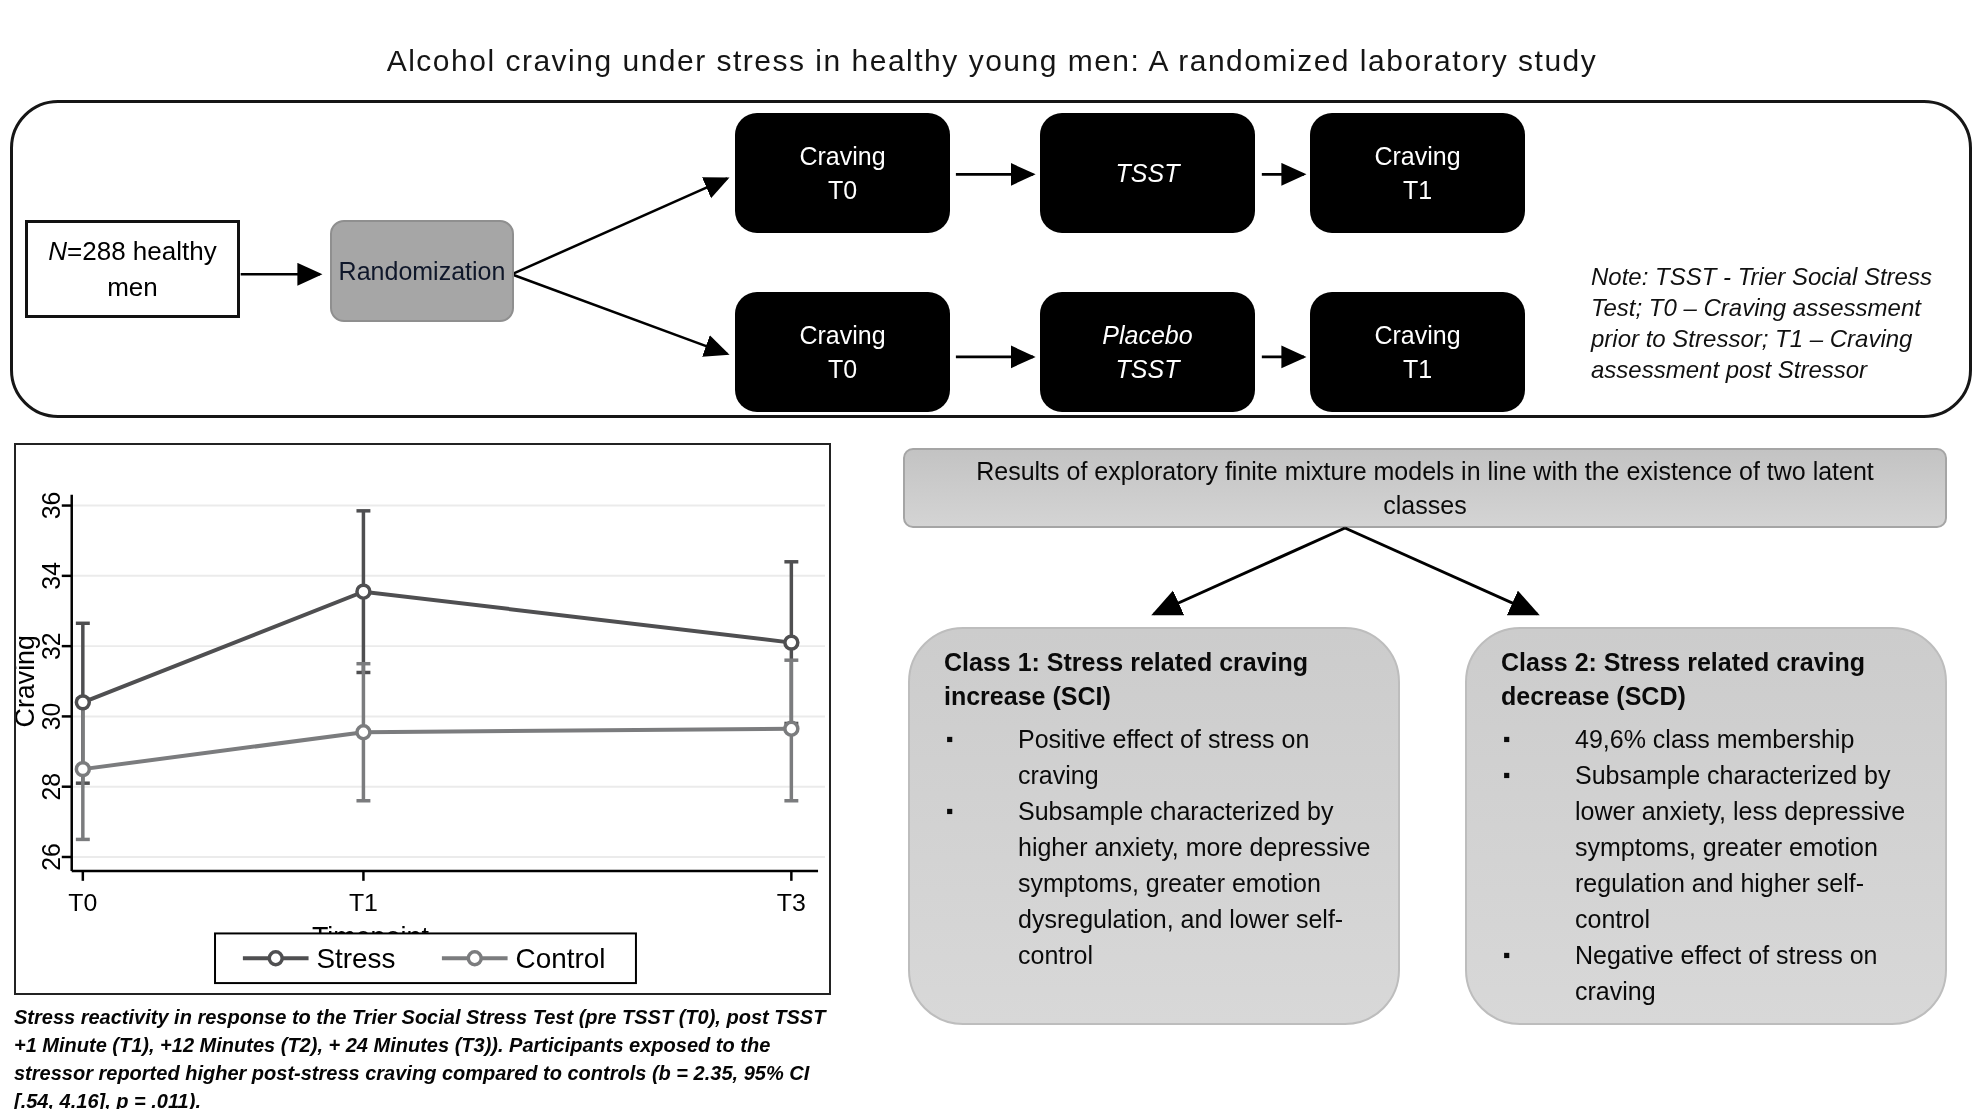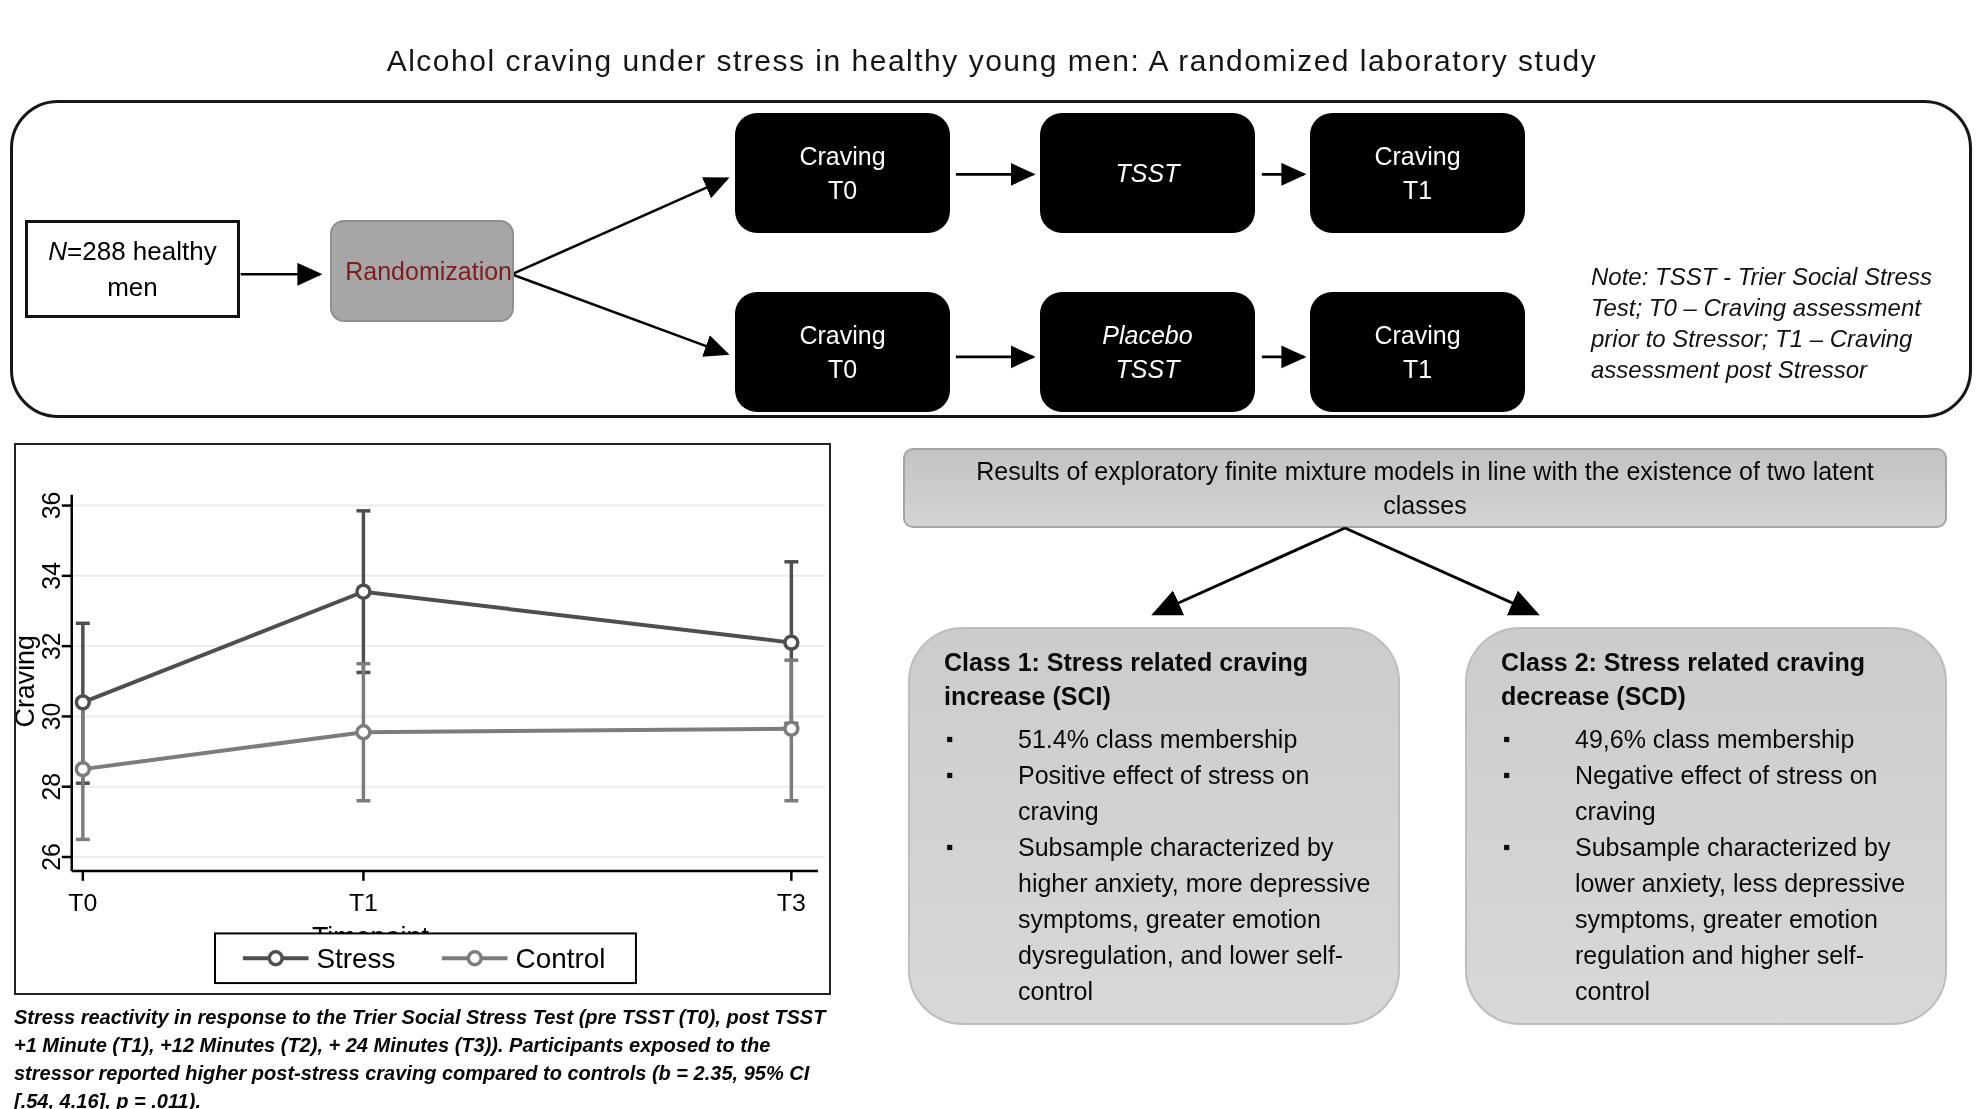--- a/index.html
+++ b/index.html
@@ -14,22 +14,22 @@
   
   #flow{left:10px;top:100px;width:1956px;height:312px;border:3px solid #161616;
         border-radius:48px;}
   #flow-arrows{left:0;top:0;width:100%;height:100%;}
 
   .sample-box{left:12px;top:117px;width:215px;height:98px;background:#fff;
         border:3px solid #111;display:flex;align-items:center;
         text-align:center;font-size:26px;line-height:36px;padding:0 6px;box-sizing:border-box;}
   .sample-box .it{font-style:italic;}
   .rand-box{left:317px;top:117px;width:180px;height:98px;background:#a6a6a6;
-        border:2px solid #8f8f8f;border-radius:14px;color:#7f1d1d;display:flex;
-        align-items:center;justify-content:flex-end;font-size:25px;}
+        border:2px solid #8f8f8f;border-radius:14px;color:#0f172a;display:flex;
+        align-items:center;justify-content:center;font-size:25px;}
   .step{position:absolute;width:215px;height:120px;background:#000;border-radius:22px;
         color:#fff;display:flex;align-items:center;justify-content:center;text-align:center;
         font-size:25px;line-height:34px;}
   .step-label{white-space:pre-line;}
   .row1{top:10px;} .row2{top:189px;}
   .col1{left:722px;} .col2{left:1027px;font-style:italic;} .col3{left:1297px;}
   .note{left:1578px;top:158px;width:372px;font-style:italic;font-size:24px;
         line-height:31px;color:#111;}
 
   
@@ -188,28 +188,27 @@
   </div>
 
   <svg class="abs" id="results-arrows" viewBox="0 0 610 112" preserveAspectRatio="none" aria-hidden="true">
     <line x1="305" y1="8" x2="114" y2="94" stroke="#000" stroke-width="3" marker-end="url(#ah)"></line>
     <line x1="305" y1="8" x2="497" y2="94" stroke="#000" stroke-width="3" marker-end="url(#ah)"></line>
   </svg>
 
   <div class="class-box" id="class1">
     <div class="class-title">Class 1: Stress related craving increase (SCI)</div>
     <ul class="class-list">
-      <li>51.4% class membership</li>
       <li>Positive effect of stress on craving</li>
       <li>Subsample characterized by higher anxiety, more depressive symptoms, greater emotion dysregulation, and lower self-control</li>
     </ul>
   </div>
 
   <div class="class-box" id="class2">
     <div class="class-title">Class 2: Stress related craving decrease (SCD)</div>
     <ul class="class-list">
       <li>49,6% class membership</li>
+      <li>Subsample characterized by lower anxiety, less depressive symptoms, greater emotion regulation and higher self-control</li>
       <li>Negative effect of stress on craving</li>
-      <li>Subsample characterized by lower anxiety, less depressive symptoms, greater emotion regulation and higher self-control</li>
     </ul>
   </div>
 
 </div>
 
 </body></html>

